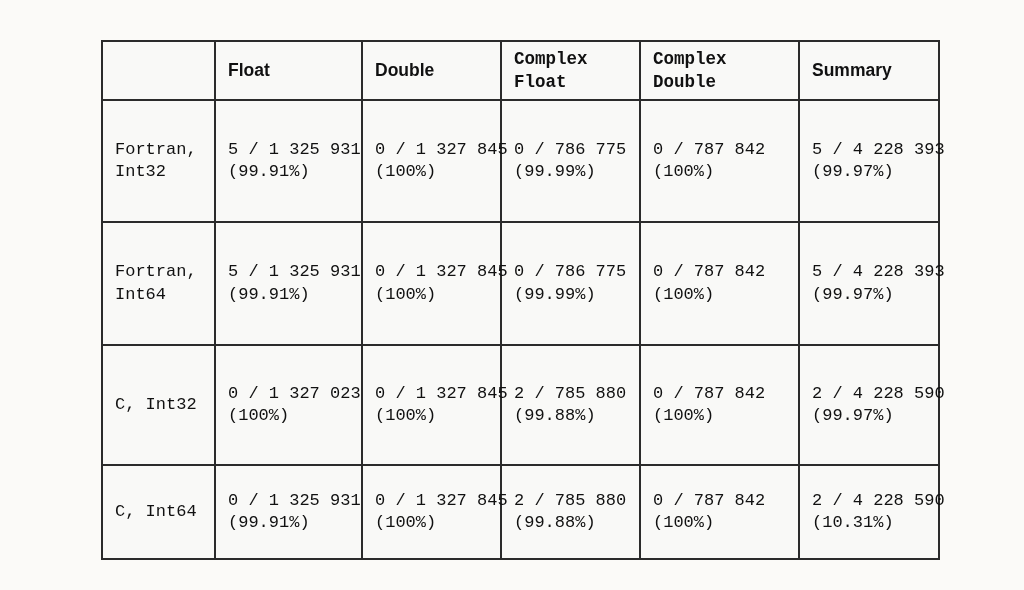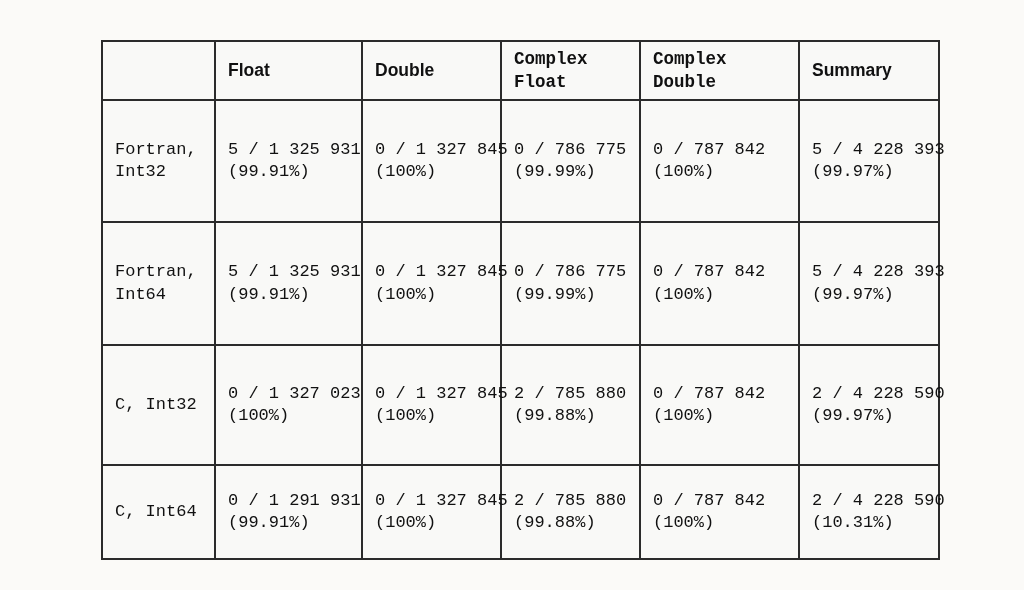--- a/index.html
+++ b/index.html
@@ -175,21 +175,21 @@
           <td>
             <span class="cell-line">2 / 4 228 590</span>
             <span class="cell-line">(99.97%)</span>
           </td>
         </tr>
         <tr class="row-4">
           <td>
             <span class="cell-line">C, Int64</span>
           </td>
           <td>
-            <span class="cell-line">0 / 1 291 931</span>
+            <span class="cell-line">0 / 1 325 931</span>
             <span class="cell-line">(99.91%)</span>
           </td>
           <td>
             <span class="cell-line">0 / 1 327 845</span>
             <span class="cell-line">(100%)</span>
           </td>
           <td>
             <span class="cell-line">2 / 785 880</span>
             <span class="cell-line">(99.88%)</span>
           </td>

